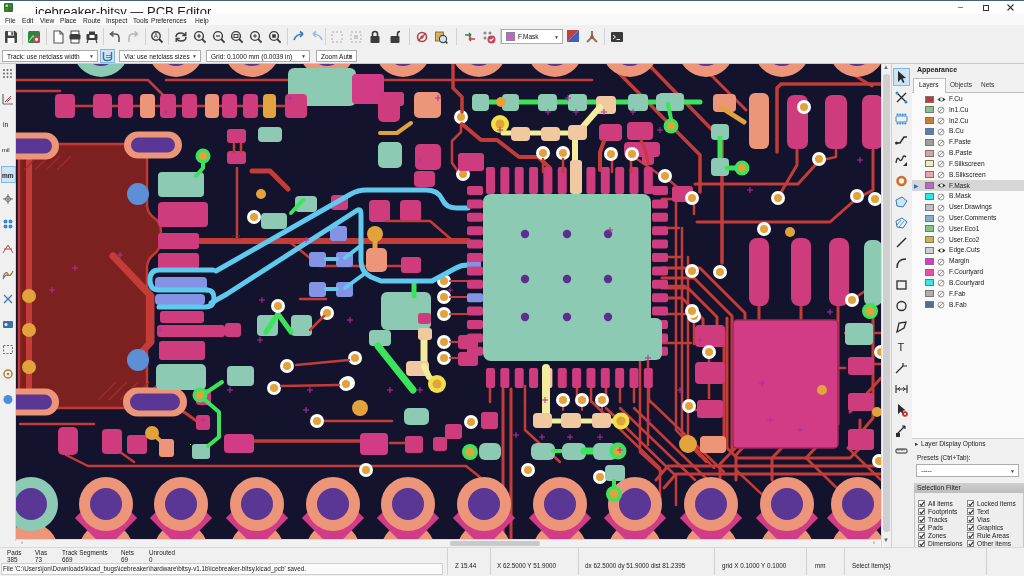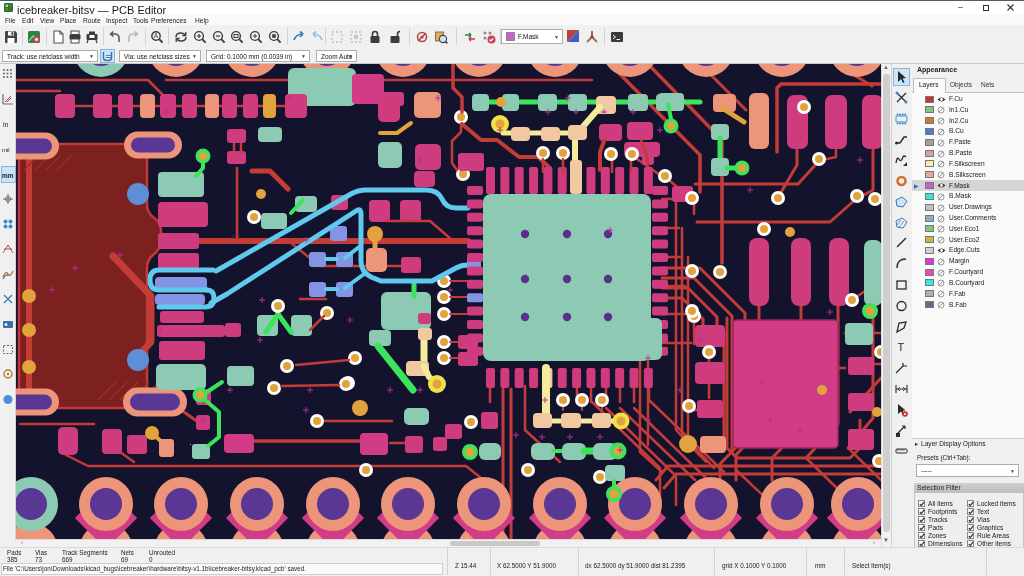--- a/index.html
+++ b/index.html
@@ -10,21 +10,21 @@
 </style></head><body>
 <div class="abs" style="left:0;top:0;width:1024px;height:1px;background:#48606e"></div>
 <div class="abs" style="left:0;top:1px;width:1024px;height:13px;background:#ffffff"></div>
 <svg class="abs" style="left:4px;top:3px" width="9" height="9">
     <rect width="9" height="9" rx="1" fill="#1f7a33"></rect>
     <rect x="1.5" y="1.5" width="2.5" height="2.5" fill="#f0c040"></rect>
     <rect x="5" y="1.5" width="2.5" height="2.5" fill="#2a9a45"></rect>
     <rect x="1.5" y="5" width="2.5" height="2.5" fill="#2a9a45"></rect>
     <rect x="5" y="5" width="2.5" height="2.5" fill="#c03030"></rect>
   </svg>
-<div class="tx" style="left:17px;top:3.5px;font-size:11px">icebreaker-bitsy — PCB Editor</div>
+<div class="tx" style="left:35px;top:3.5px;font-size:13px">icebreaker-bitsy — PCB Editor</div>
 <div class="tx" style="left:958px;top:2px;font-size:9px;color:#333">–</div>
 <div class="abs" style="left:983px;top:4.5px;width:6px;height:6px;border:1px solid #333"></div>
 <svg class="abs" style="left:1007px;top:4px" width="7" height="7">
     <path d="M0.5,0.5 L6.5,6.5 M6.5,0.5 L0.5,6.5" stroke="#333" stroke-width="1.1"></path>
   </svg>
 <div class="abs" style="left:0;top:14px;width:1024px;height:11px;background:#f9f9f9"></div>
 <div class="tx" style="left:5px;top:16.5px;font-size:6.6px">File</div>
 <div class="tx" style="left:22px;top:16.5px;font-size:6.6px">Edit</div>
 <div class="tx" style="left:40px;top:16.5px;font-size:6.6px">View</div>
 <div class="tx" style="left:60px;top:16.5px;font-size:6.6px">Place</div>

